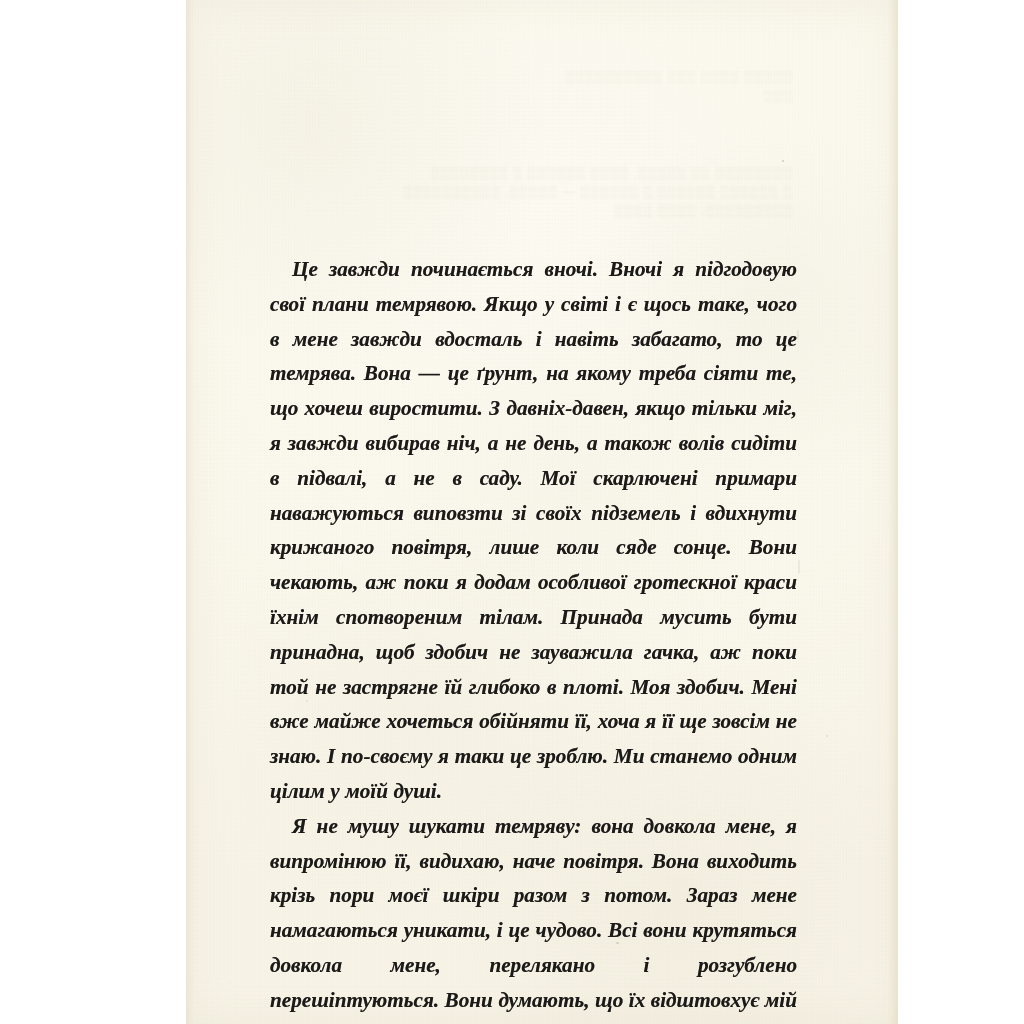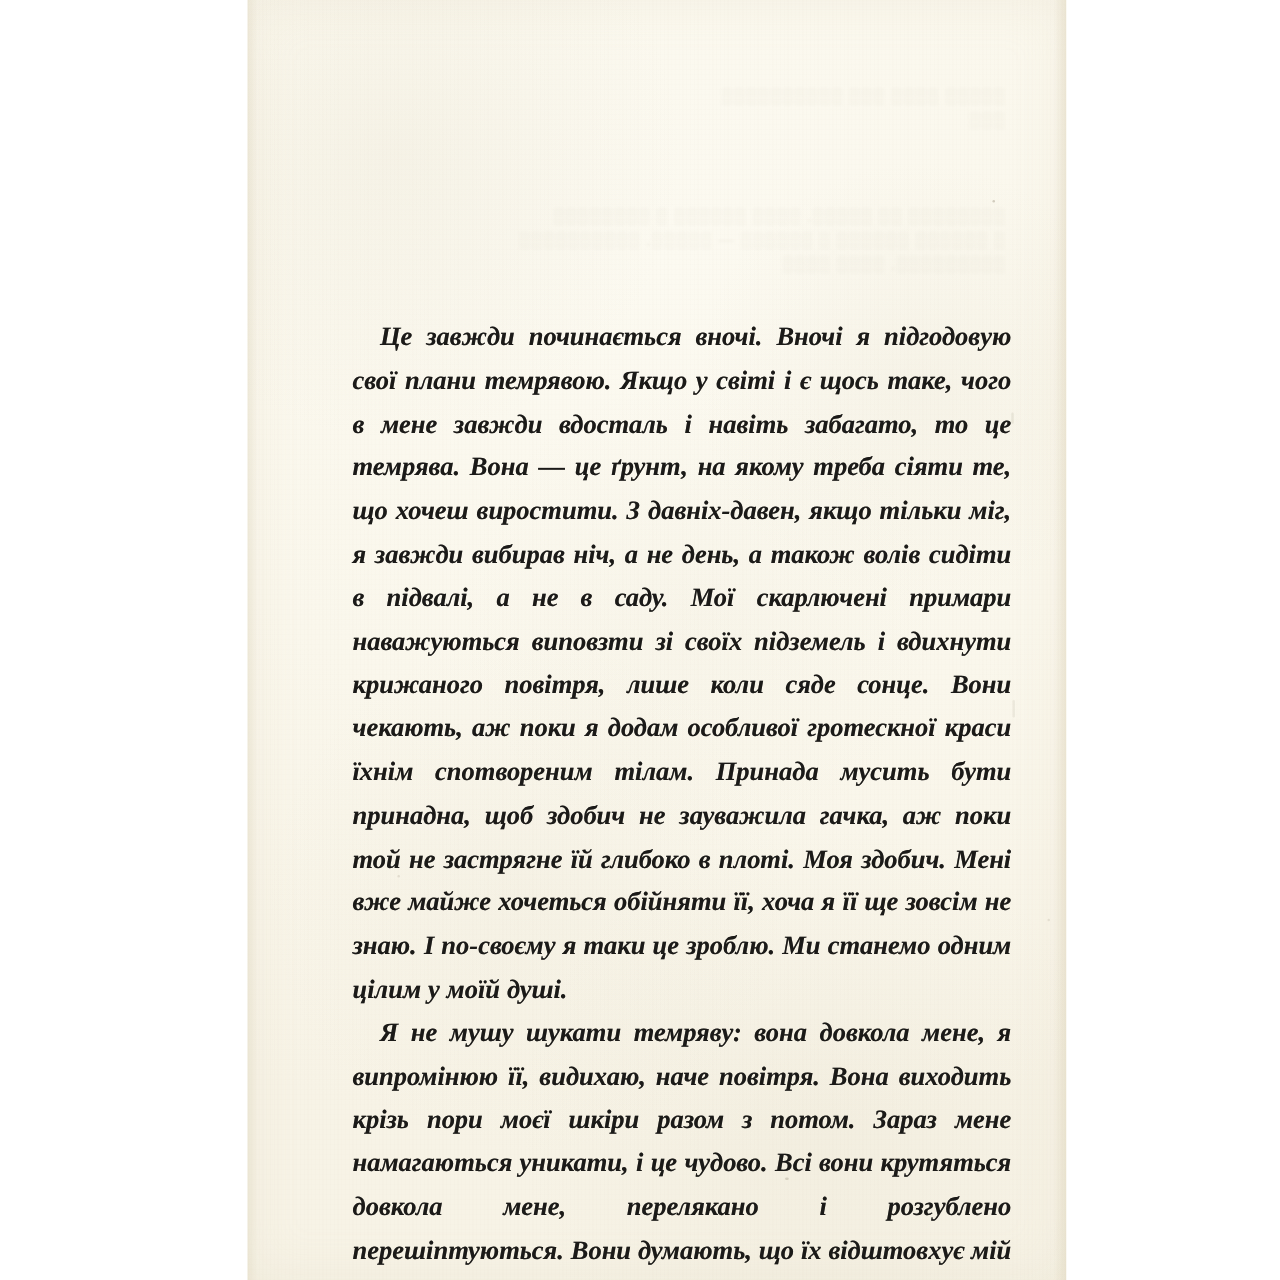--- a/index.html
+++ b/index.html
@@ -14,23 +14,23 @@
     width: 1024px;
     height: 1024px;
     background: #ffffff;
     overflow: hidden;
     font-family: "Liberation Serif", "DejaVu Serif", serif;
   }
 
   
   .page-sheet {
     position: absolute;
-    left: 198px;
+    left: 186px;
     top: 0px;
-    width: 655px;
+    width: 712px;
     height: 1024px;
     background:
       radial-gradient(ellipse 120% 70% at 50% 20%, #fcfaf1 0%, #faf7ec 55%, #f7f3e6 100%);
     box-shadow: inset 0 0 40px rgba(210, 198, 170, 0.18);
   }
 
   
   .paper-grain {
     position: absolute;
     inset: 0;

